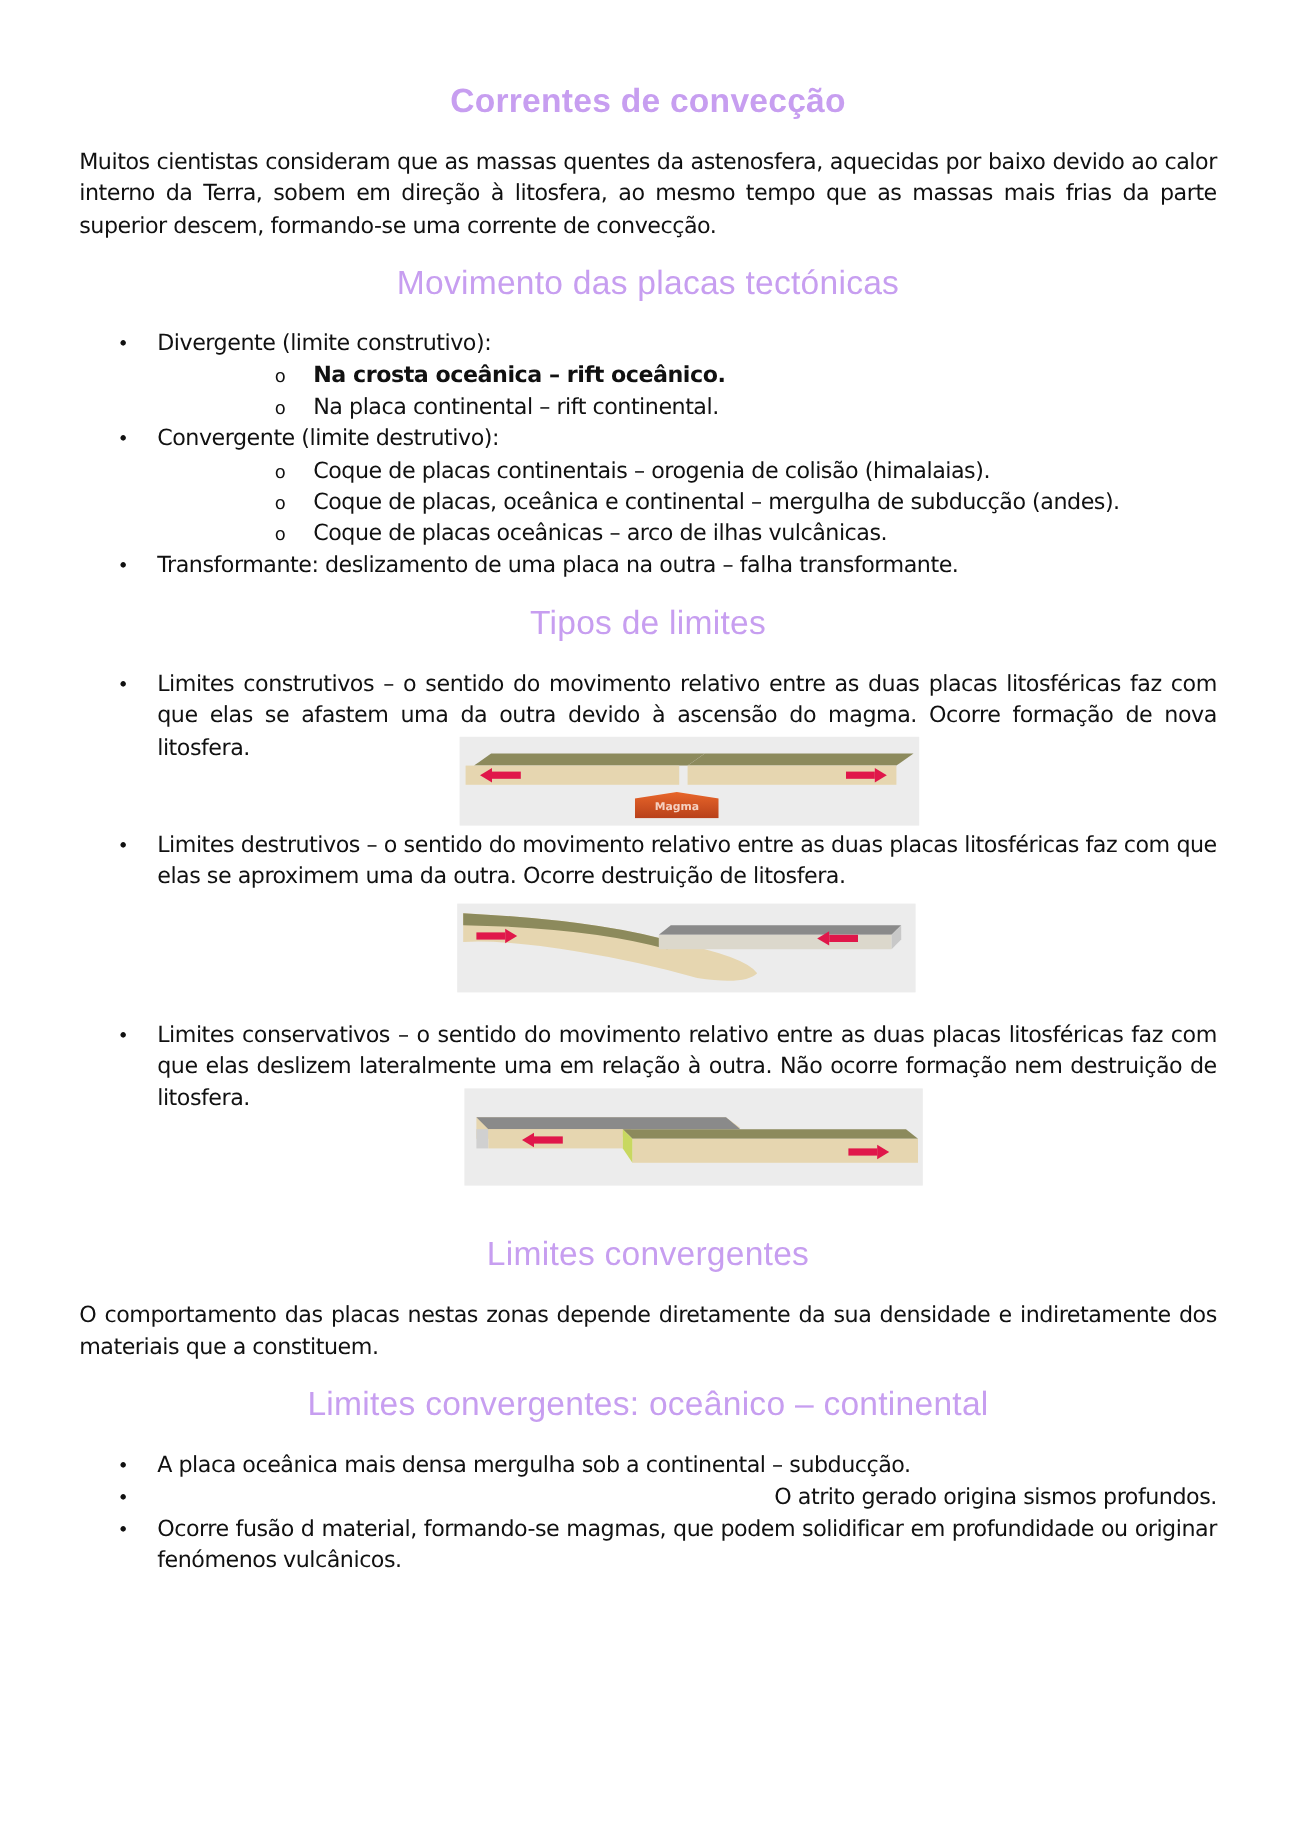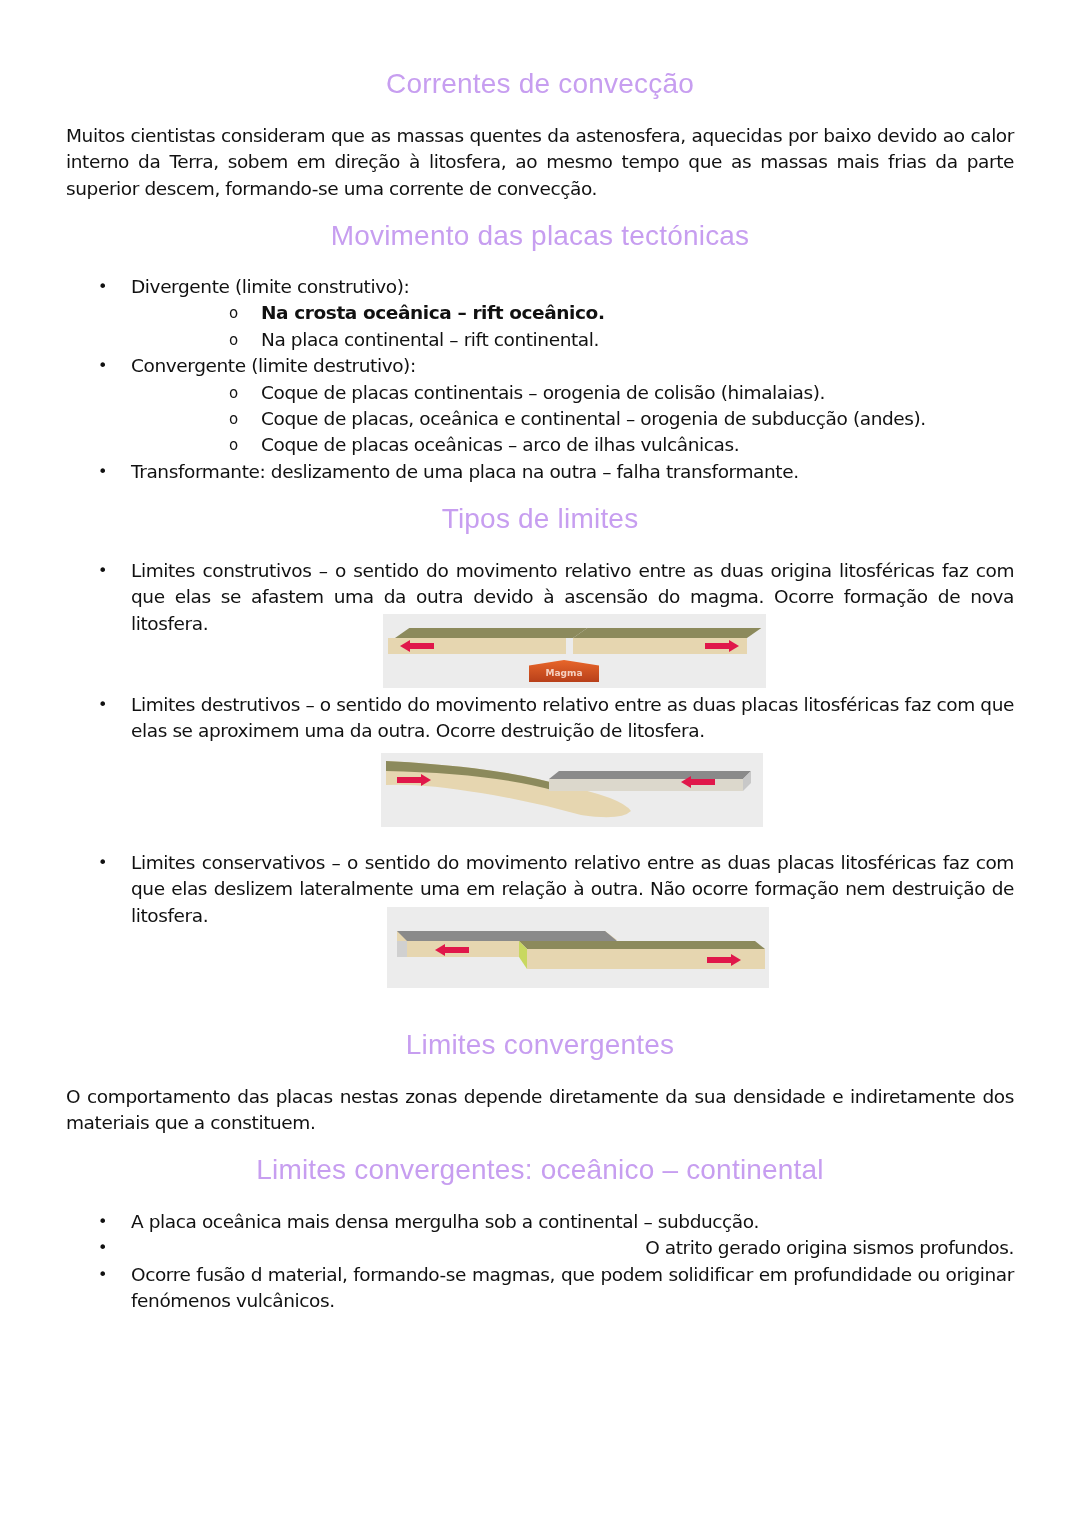--- a/index.html
+++ b/index.html
@@ -21,50 +21,50 @@
   .arrow::before { content: ""; position: absolute; top: 3px; width: 24px; height: 6px; background: #e0174a; }
   .arrow.left::before { right: 0; }
   .arrow.right::before { left: 0; }
   .arrow::after { content: ""; position: absolute; top: 0; width: 0; height: 0; border-top: 6px solid transparent; border-bottom: 6px solid transparent; }
   .arrow.left::after { left: 0; border-right: 10px solid #e0174a; }
   .arrow.right::after { right: 0; border-left: 10px solid #e0174a; }
 </style>
 </head>
 <body>
 
-<div class="h" style="top:68px;">Correntes de convecção</div>
+<div class="h" style="top:68px;font-weight:bold;">Correntes de convecção</div>
 <div class="p justify" style="top:123px;">Muitos cientistas consideram que as massas quentes da astenosfera, aquecidas por baixo devido ao calor interno da Terra, sobem em direção à litosfera, ao mesmo tempo que as massas mais frias da parte superior descem, formando-se uma corrente de convecção.</div>
 
 <div class="h" style="top:220px;">Movimento das placas tectónicas</div>
 
 <div>
   <span class="bullet" style="top:274px;">•</span>
   <span class="row" style="top:274px; left:131px;">Divergente (limite construtivo):</span>
   <span class="sub" style="top:300px;">o</span>
   <span class="row" style="top:300px; left:261px;font-weight:bold;">Na crosta oceânica – rift oceânico.</span>
   <span class="sub" style="top:327px;">o</span>
   <span class="row" style="top:327px; left:261px;">Na placa continental – rift continental.</span>
 
   <span class="bullet" style="top:353px;">•</span>
   <span class="row" style="top:353px; left:131px;">Convergente (limite destrutivo):</span>
   <span class="sub" style="top:380px;">o</span>
   <span class="row" style="top:380px; left:261px;">Coque de placas continentais – orogenia de colisão (himalaias).</span>
   <span class="sub" style="top:406px;">o</span>
-  <span class="row" style="top:406px; left:261px;">Coque de placas, oceânica e continental – orogenia de subducção (andes).</span>
+  <span class="row" style="top:406px; left:261px;">Coque de placas, oceânica e continental – mergulha de subducção (andes).</span>
   <span class="sub" style="top:432px;">o</span>
   <span class="row" style="top:432px; left:261px;">Coque de placas oceânicas – arco de ilhas vulcânicas.</span>
 
   <span class="bullet" style="top:459px;">•</span>
   <span class="row" style="top:459px; left:131px;text-align:center;">Transformante: deslizamento de uma placa na outra – falha transformante.</span>
 </div>
 
 <div class="h" style="top:503px;">Tipos de limites</div>
 
 <span class="bullet" style="top:558px;">•</span>
-<div class="btext justify" style="top:558px;">Limites construtivos – o sentido do movimento relativo entre as duas origina litosféricas faz com que elas se afastem uma da outra devido à ascensão do magma. Ocorre formação de nova litosfera.</div>
+<div class="btext justify" style="top:558px;">Limites construtivos – o sentido do movimento relativo entre as duas placas litosféricas faz com que elas se afastem uma da outra devido à ascensão do magma. Ocorre formação de nova litosfera.</div>
 
 <div class="fig" style="left:383px; top:614px; width:383px; height:74px;">
   <div class="slab" style="left:5px; top:14px; width:178px; height:10px; background:#8c8a5c; transform:skewX(-55deg); transform-origin:bottom left; left:12px;"></div>
   <div class="slab" style="left:5px; top:24px; width:178px; height:16px; background:#e6d6b0;"></div>
   <div class="slab" style="left:190px; top:14px; width:174px; height:10px; background:#8c8a5c; transform:skewX(-55deg); transform-origin:bottom left;"></div>
   <div class="slab" style="left:190px; top:24px; width:174px; height:16px; background:#e6d6b0;"></div>
   <div class="arrow left" style="left:17px; top:26px;"></div>
   <div class="arrow right" style="left:322px; top:26px;"></div>
   <div style="position:absolute; left:146px; top:46px; width:70px; height:22px; background:linear-gradient(#e8662a,#b8401a); clip-path:polygon(0 25%,50% 0,100% 25%,100% 100%,0 100%); color:#f5d0c0; font-size:9px; font-weight:bold; text-align:center; line-height:26px;">Magma</div>
 </div>

